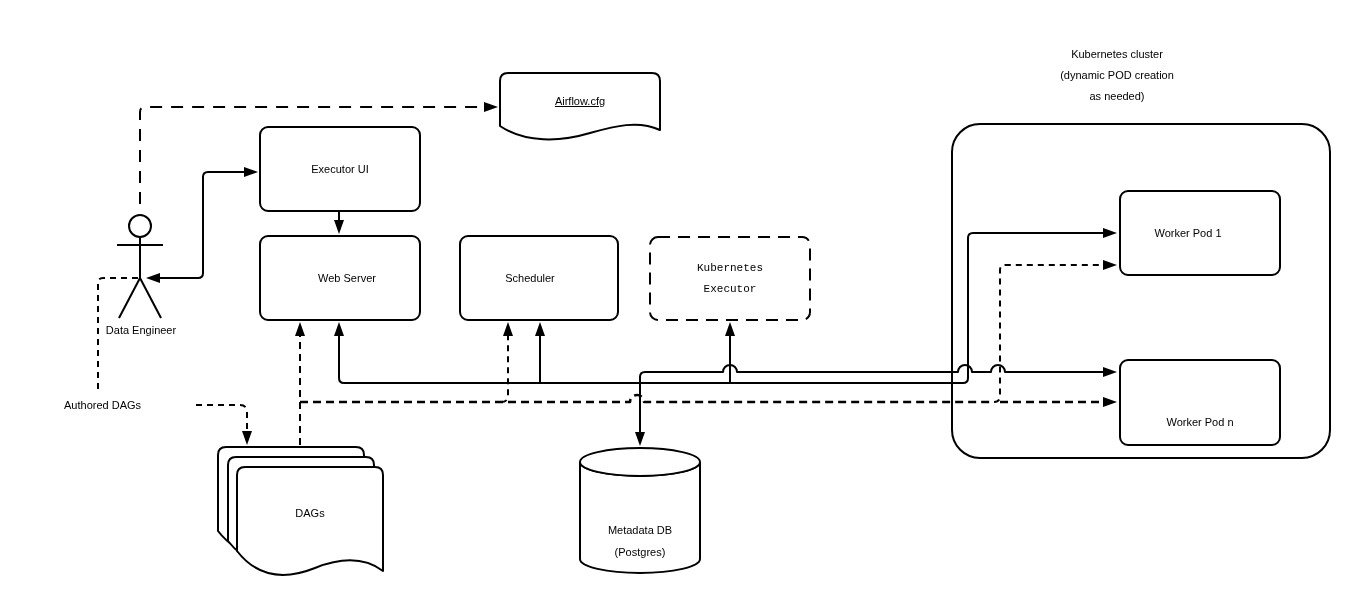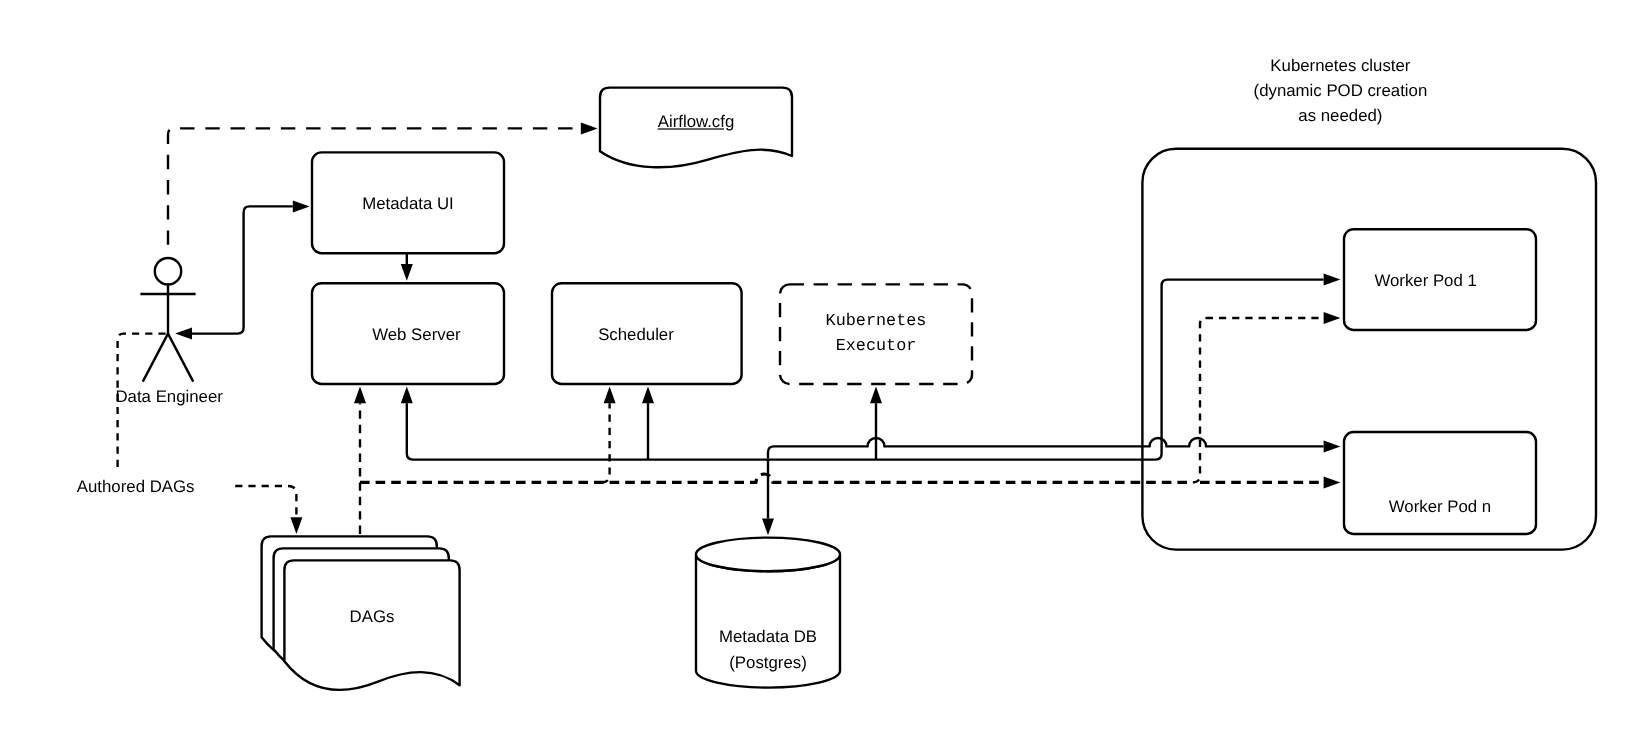--- a/index.html
+++ b/index.html
@@ -1,20 +1,20 @@
 <!DOCTYPE html>
 <html><head>
 <meta charset="utf-8">
 <style>
   html,body{margin:0;padding:0;background:#ffffff;}
   #canvas{position:relative;width:1370px;height:616px;background:#ffffff;overflow:hidden;
           font-family:"Liberation Sans",sans-serif;color:#000;}
   #diagram-svg{position:absolute;left:0;top:0;}
   .lbl{position:absolute;display:flex;align-items:center;justify-content:center;
-       text-align:center;font-size:14px;line-height:21px;white-space:pre-line;color:#000;}
+       text-align:center;font-size:11px;line-height:21px;white-space:pre-line;color:#000;}
   .lbl.left{justify-content:flex-start;text-align:center;white-space:nowrap;}
 </style>
 </head>
 <body>
 
 <div id="canvas">
 
   <svg id="diagram-svg" width="1370" height="616" viewBox="0 0 1370 616">
 
     <rect x="952" y="124" width="378" height="334" rx="28" fill="none" stroke="#000" stroke-width="2"></rect>
@@ -81,21 +81,21 @@
       <polygon points="258,172 244,167 244,177"></polygon>
       <polygon points="146,278 160,273 160,283"></polygon>
       <polygon points="1117,233 1103,228 1103,238"></polygon>
       <polygon points="1117,265 1103,260 1103,270"></polygon>
       <polygon points="1117,372 1103,367 1103,377"></polygon>
       <polygon points="1117,402 1103,397 1103,407"></polygon>
     </g>
   </svg>
 
   <div class="lbl" style="left:500px;top:75px;width:160px;height:52px;text-decoration:underline;">Airflow.cfg</div>
-  <div class="lbl" style="left:260px;top:127px;width:160px;height:84px;">Metadata UI</div>
+  <div class="lbl" style="left:260px;top:127px;width:160px;height:84px;">Executor UI</div>
   <div class="lbl" style="left:260px;top:236px;width:174px;height:84px;">Web Server</div>
   <div class="lbl" style="left:460px;top:236px;width:140px;height:84px;">Scheduler</div>
   <div class="lbl" style="left:650px;top:237px;width:160px;height:83px;font-family:Liberation Mono, monospace;">Kubernetes
 Executor</div>
   <div class="lbl" style="left:1120px;top:191px;width:136px;height:84px;">Worker Pod 1</div>
   <div class="lbl" style="left:1120px;top:380px;width:160px;height:85px;">Worker Pod n</div>
   <div class="lbl" style="left:237px;top:467px;width:146px;height:92px;">DAGs</div>
   <div class="lbl" style="left:580px;top:450px;width:120px;height:122px;line-height:22px;margin-top:30px;">Metadata DB
 (Postgres)</div>
   <div class="lbl" style="left:992px;top:42px;width:250px;height:66px;">Kubernetes cluster

